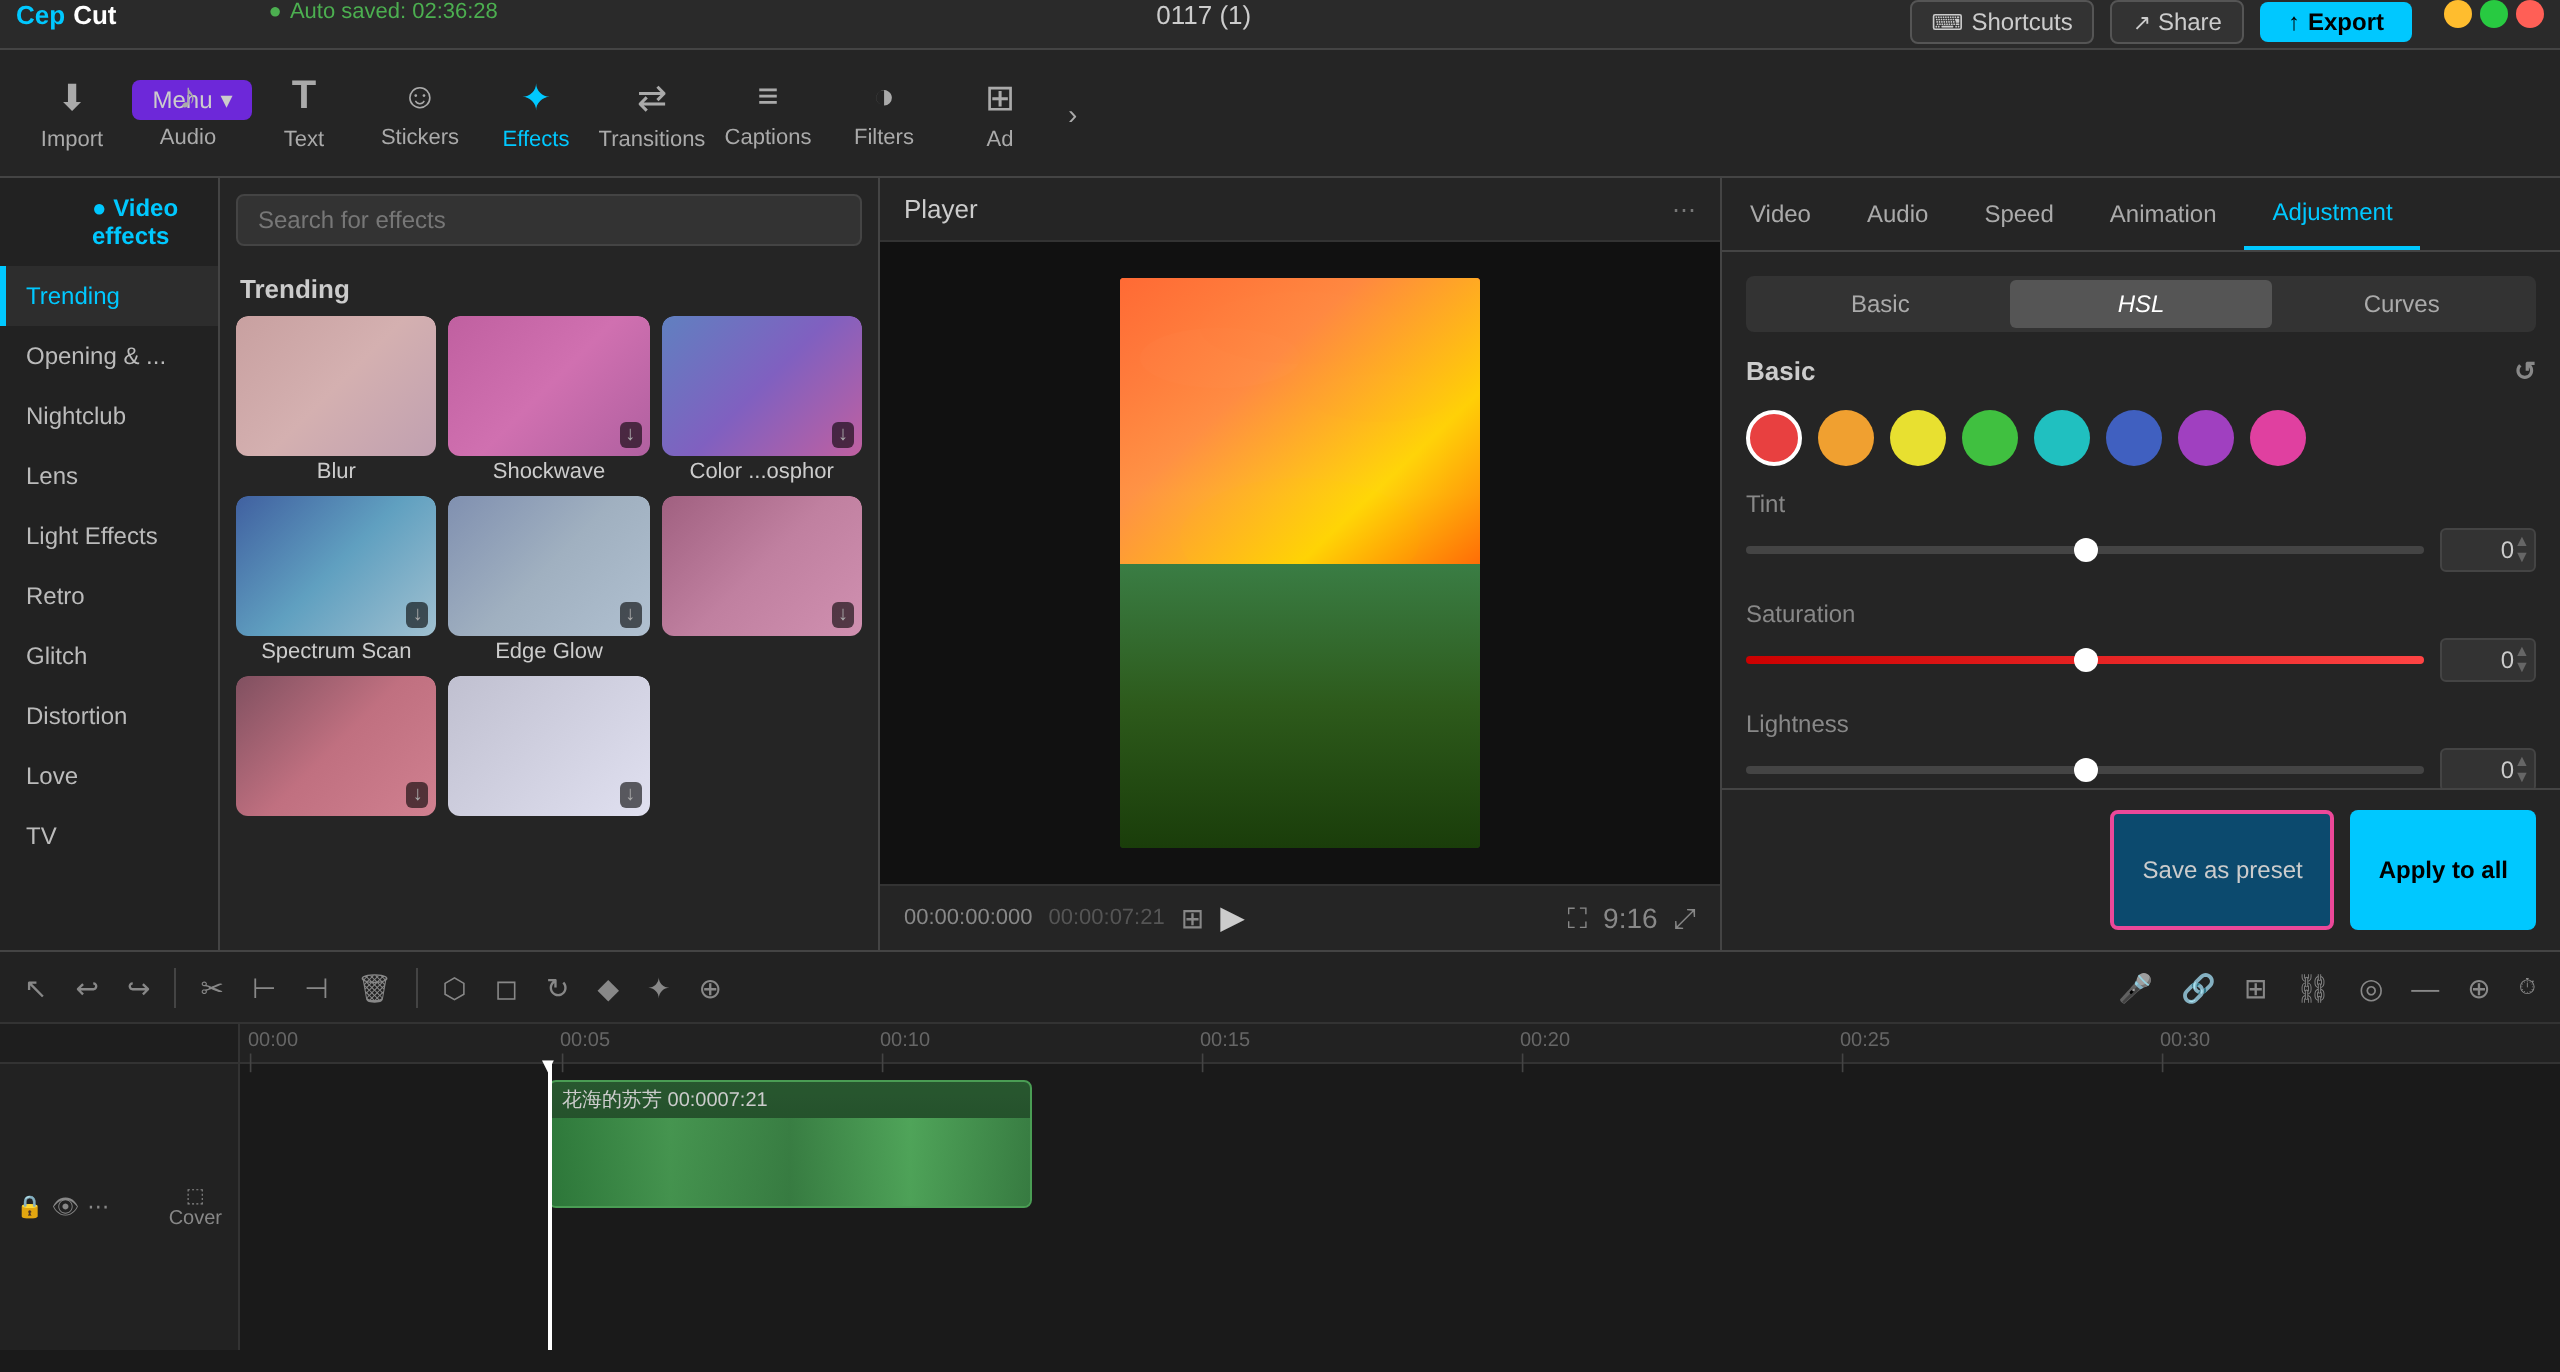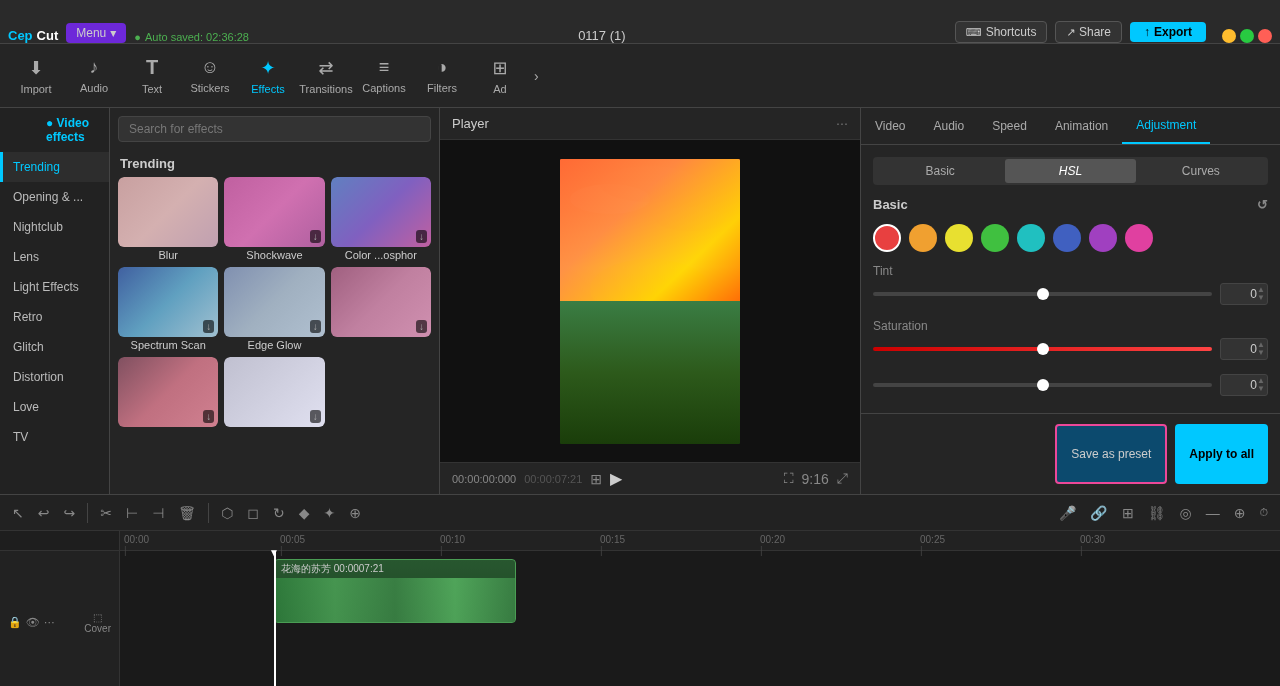--- a/index.html
+++ b/index.html
@@ -1,19 +1,19 @@
 <!DOCTYPE html>
 <html><head>
   <meta charset="utf-8">
   <style>
     * { box-sizing: border-box; margin: 0; padding: 0; }
     body { font-family: -apple-system, BlinkMacSystemFont, 'Segoe UI', sans-serif; background: #1a1a1a; color: #e0e0e0; width: 1280px; height: 686px; overflow: hidden; font-size: 12px; }
 
     
-    #topbar { display: flex; align-items: flex-end; height: 44px; background: #2a2a2a; border-bottom: 1px solid #444; padding: 0 8px; gap: 8px; }
+    #topbar { display: flex; align-items: flex-start; height: 25px; background: #2a2a2a; border-bottom: 1px solid #444; padding: 0 8px; gap: 8px; }
     #topbar .logo { display: flex; align-items: center; gap: 4px; font-weight: bold; font-size: 13px; color: #fff; }
     #topbar .menu-btn { background: #6d28d9; border: none; color: #ccc; padding: 3px 10px; border-radius: 4px; cursor: pointer; font-size: 12px; display: flex; align-items: center; gap: 4px; margin-top: 40px; }
     #topbar .autosave { color: #4caf50; font-size: 11px; display: flex; align-items: center; gap: 4px; }
     #topbar .autosave::before { content: '●'; color: #4caf50; }
     #topbar .project-title { flex: 1; text-align: center; font-size: 13px; color: #ccc; }
     #topbar .top-actions { display: flex; align-items: center; gap: 8px; }
     #topbar .shortcuts-btn { background: #333; border: 1px solid #555; color: #ccc; padding: 3px 10px; border-radius: 4px; cursor: pointer; font-size: 12px; display: flex; align-items: center; gap: 4px; }
     #topbar .share-btn { background: #333; border: 1px solid #555; color: #ccc; padding: 3px 10px; border-radius: 4px; cursor: pointer; font-size: 12px; }
     #topbar .export-btn { background: #00c8ff; border: none; color: #000; padding: 3px 14px; border-radius: 4px; cursor: pointer; font-size: 12px; font-weight: bold; display: flex; align-items: center; gap: 4px; }
     #topbar .win-controls { display: flex; gap: 4px; margin-left: 8px; }
@@ -386,20 +386,23 @@
               <input type="text" value="0" style="background: none; border: none; color: rgb(204, 204, 204); width: 32px; font-size: 12px; text-align: right;">
               <div class="slider-arrows">
                 <span class="slider-arrow">▲</span>
                 <span class="slider-arrow">▼</span>
               </div>
             </div>
           </div>
         </div>
 
         <div class="slider-row">
+          <div class="slider-label">
+            <span>Lightness</span>
+          </div>
           <div class="slider-wrapper">
             <div class="slider-track" style="flex:1;height:4px;background:#444;border-radius:2px;position:relative">
               <div style="position:absolute;top:50%;left:50%;width:12px;height:12px;background:#fff;border-radius:50%;transform:translate(-50%,-50%);cursor:pointer"></div>
             </div>
             <div class="slider-value-box">
               <input type="text" value="0" style="background: none; border: none; color: rgb(204, 204, 204); width: 32px; font-size: 12px; text-align: right;">
               <div class="slider-arrows">
                 <span class="slider-arrow">▲</span>
                 <span class="slider-arrow">▼</span>
               </div>

